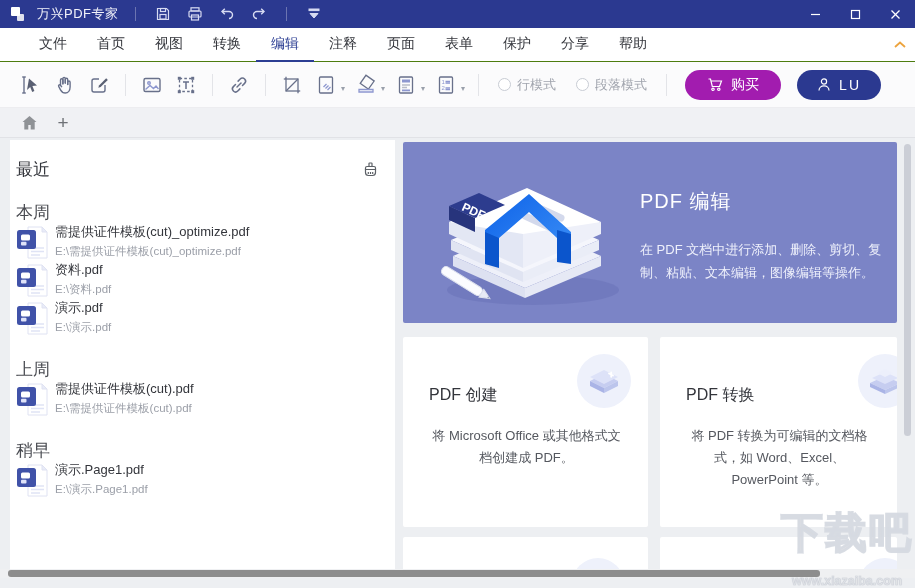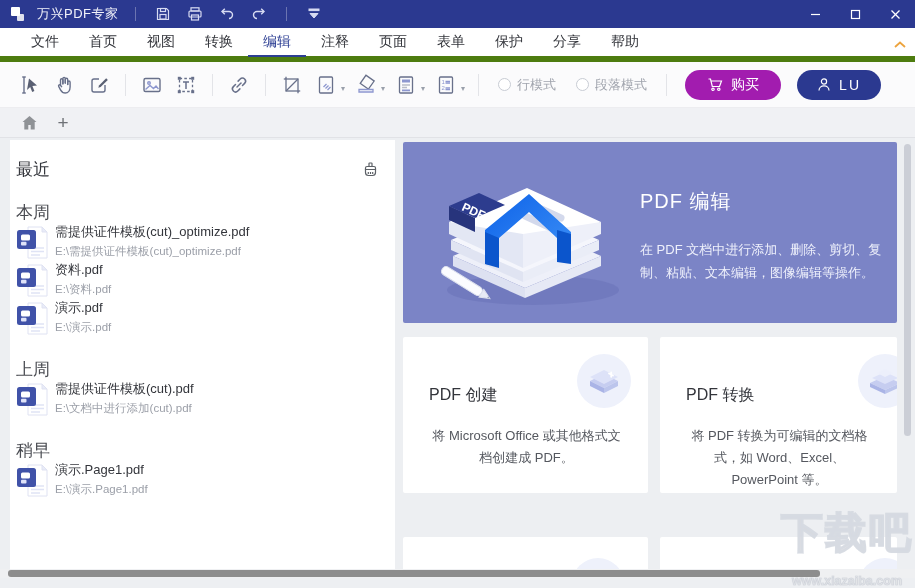--- a/index.html
+++ b/index.html
@@ -14,21 +14,21 @@
   .app-name { font-size:13px; color:#f2f3fa; letter-spacing:.5px; }
   .tb-sep { width:1px; height:14px; background:rgba(255,255,255,.3); margin:0 6px; }
   .tb-btn { width:22px; height:22px; display:flex; align-items:center; justify-content:center; cursor:pointer; }
   .tb-btn svg { stroke:#d7dbf2; }
   .win-controls { display:flex; height:28px; }
   .win-btn { width:40px; height:28px; display:flex; align-items:center; justify-content:center; cursor:pointer; }
   .win-btn svg { stroke:#fff; }
 
   
   .menubar { position:absolute; top:28px; left:0; right:0; height:34px; background:#fff;
-             display:flex; align-items:stretch; padding-left:16px; border-bottom:6px solid #4d7c0f; }
+             display:flex; align-items:stretch; padding-left:24px; border-bottom:1px solid #4d7c0f; }
   .menu-item { display:flex; align-items:center; padding:0 15px; font-size:14px; color:#33353b;
                cursor:pointer; border-bottom:2px solid transparent; margin-bottom:-1px; }
   .menu-item.active { color:#2c3e93; border-bottom-color:#2c3e93; }
   .collapse-arrow { position:absolute; right:8px; top:40px; }
 
   
   .toolbar { position:absolute; top:62px; left:0; right:0; height:46px; background:#fbfbfc;
              display:flex; align-items:center; padding:0 14px; border-bottom:1px solid #ededf0; }
   .tool { width:28px; height:28px; display:flex; align-items:center; justify-content:center;
           border-radius:3px; cursor:pointer; margin:0 3px; }
@@ -68,21 +68,21 @@
 
   
   .banner { position:absolute; left:403px; top:4px; width:494px; height:181px; background:#7b84c6;
             border-radius:2px; overflow:hidden; cursor:pointer; }
   .banner-illus { position:absolute; left:12px; top:2px; }
   .banner-text { position:absolute; left:237px; top:46px; width:250px; color:#fff; }
   .banner-title { font-size:20px; font-weight:500; letter-spacing:1px; }
   .banner-desc { font-size:13px; line-height:1.75; margin-top:24px; color:#eef0fb; }
 
   
-  .card { position:absolute; top:199px; height:156px; background:#fff; border-radius:2px;
+  .card { position:absolute; top:199px; height:190px; background:#fff; border-radius:2px;
           overflow:hidden; cursor:pointer; }
   .card-create { left:403px; width:245px; }
   .card-convert { left:660px; width:237px; }
   .card-title { position:absolute; left:26px; top:48px; font-size:16px; color:#33353b; }
   .card-desc { position:absolute; left:26px; top:88px; right:24px; font-size:13px; color:#55585f; line-height:1.7;text-align:center; }
   .card-icon { position:absolute; top:16px; }
   .card-create .card-icon { right:16px; }
   .card-convert .card-icon { right:-16px; }
 
   .card-partial { position:absolute; top:399px; height:33px; background:#fff; border-radius:2px 2px 0 0; overflow:hidden; }
@@ -414,21 +414,21 @@
             <svg class="file-icon" width="34" height="38" viewBox="0 0 34 38">
               <path d="M12 3h14l5 5v26H12z" fill="#ffffff" stroke="#dfe2f2"></path>
               <path d="M26 3l5 5h-5z" fill="#e9ecf8" stroke="#dfe2f2"></path>
               <path d="M15 24h13M15 27.5h13M15 31h9" stroke="#dfe3f5" stroke-width="1.6"></path>
               <rect x="1" y="6" width="19" height="19" rx="2.5" fill="#4052a8"></rect>
               <rect x="5" y="10.5" width="9" height="6" rx="1.5" fill="#ffffff"></rect>
               <rect x="5" y="17.8" width="5.5" height="3.6" rx="1" fill="#dfe3f8"></rect>
             </svg>
             <div>
               <div class="file-name">需提供证件模板(cut).pdf</div>
-              <div class="file-path">E:\文档中进行添加(cut).pdf</div>
+              <div class="file-path">E:\需提供证件模板(cut).pdf</div>
             </div>
           </div>
             </div>
           </div>
           <div>
             <div class="section-label">稍早</div>
             <div>
               <div class="file-row">
             <svg class="file-icon" width="34" height="38" viewBox="0 0 34 38">
               <path d="M12 3h14l5 5v26H12z" fill="#ffffff" stroke="#dfe2f2"></path>

